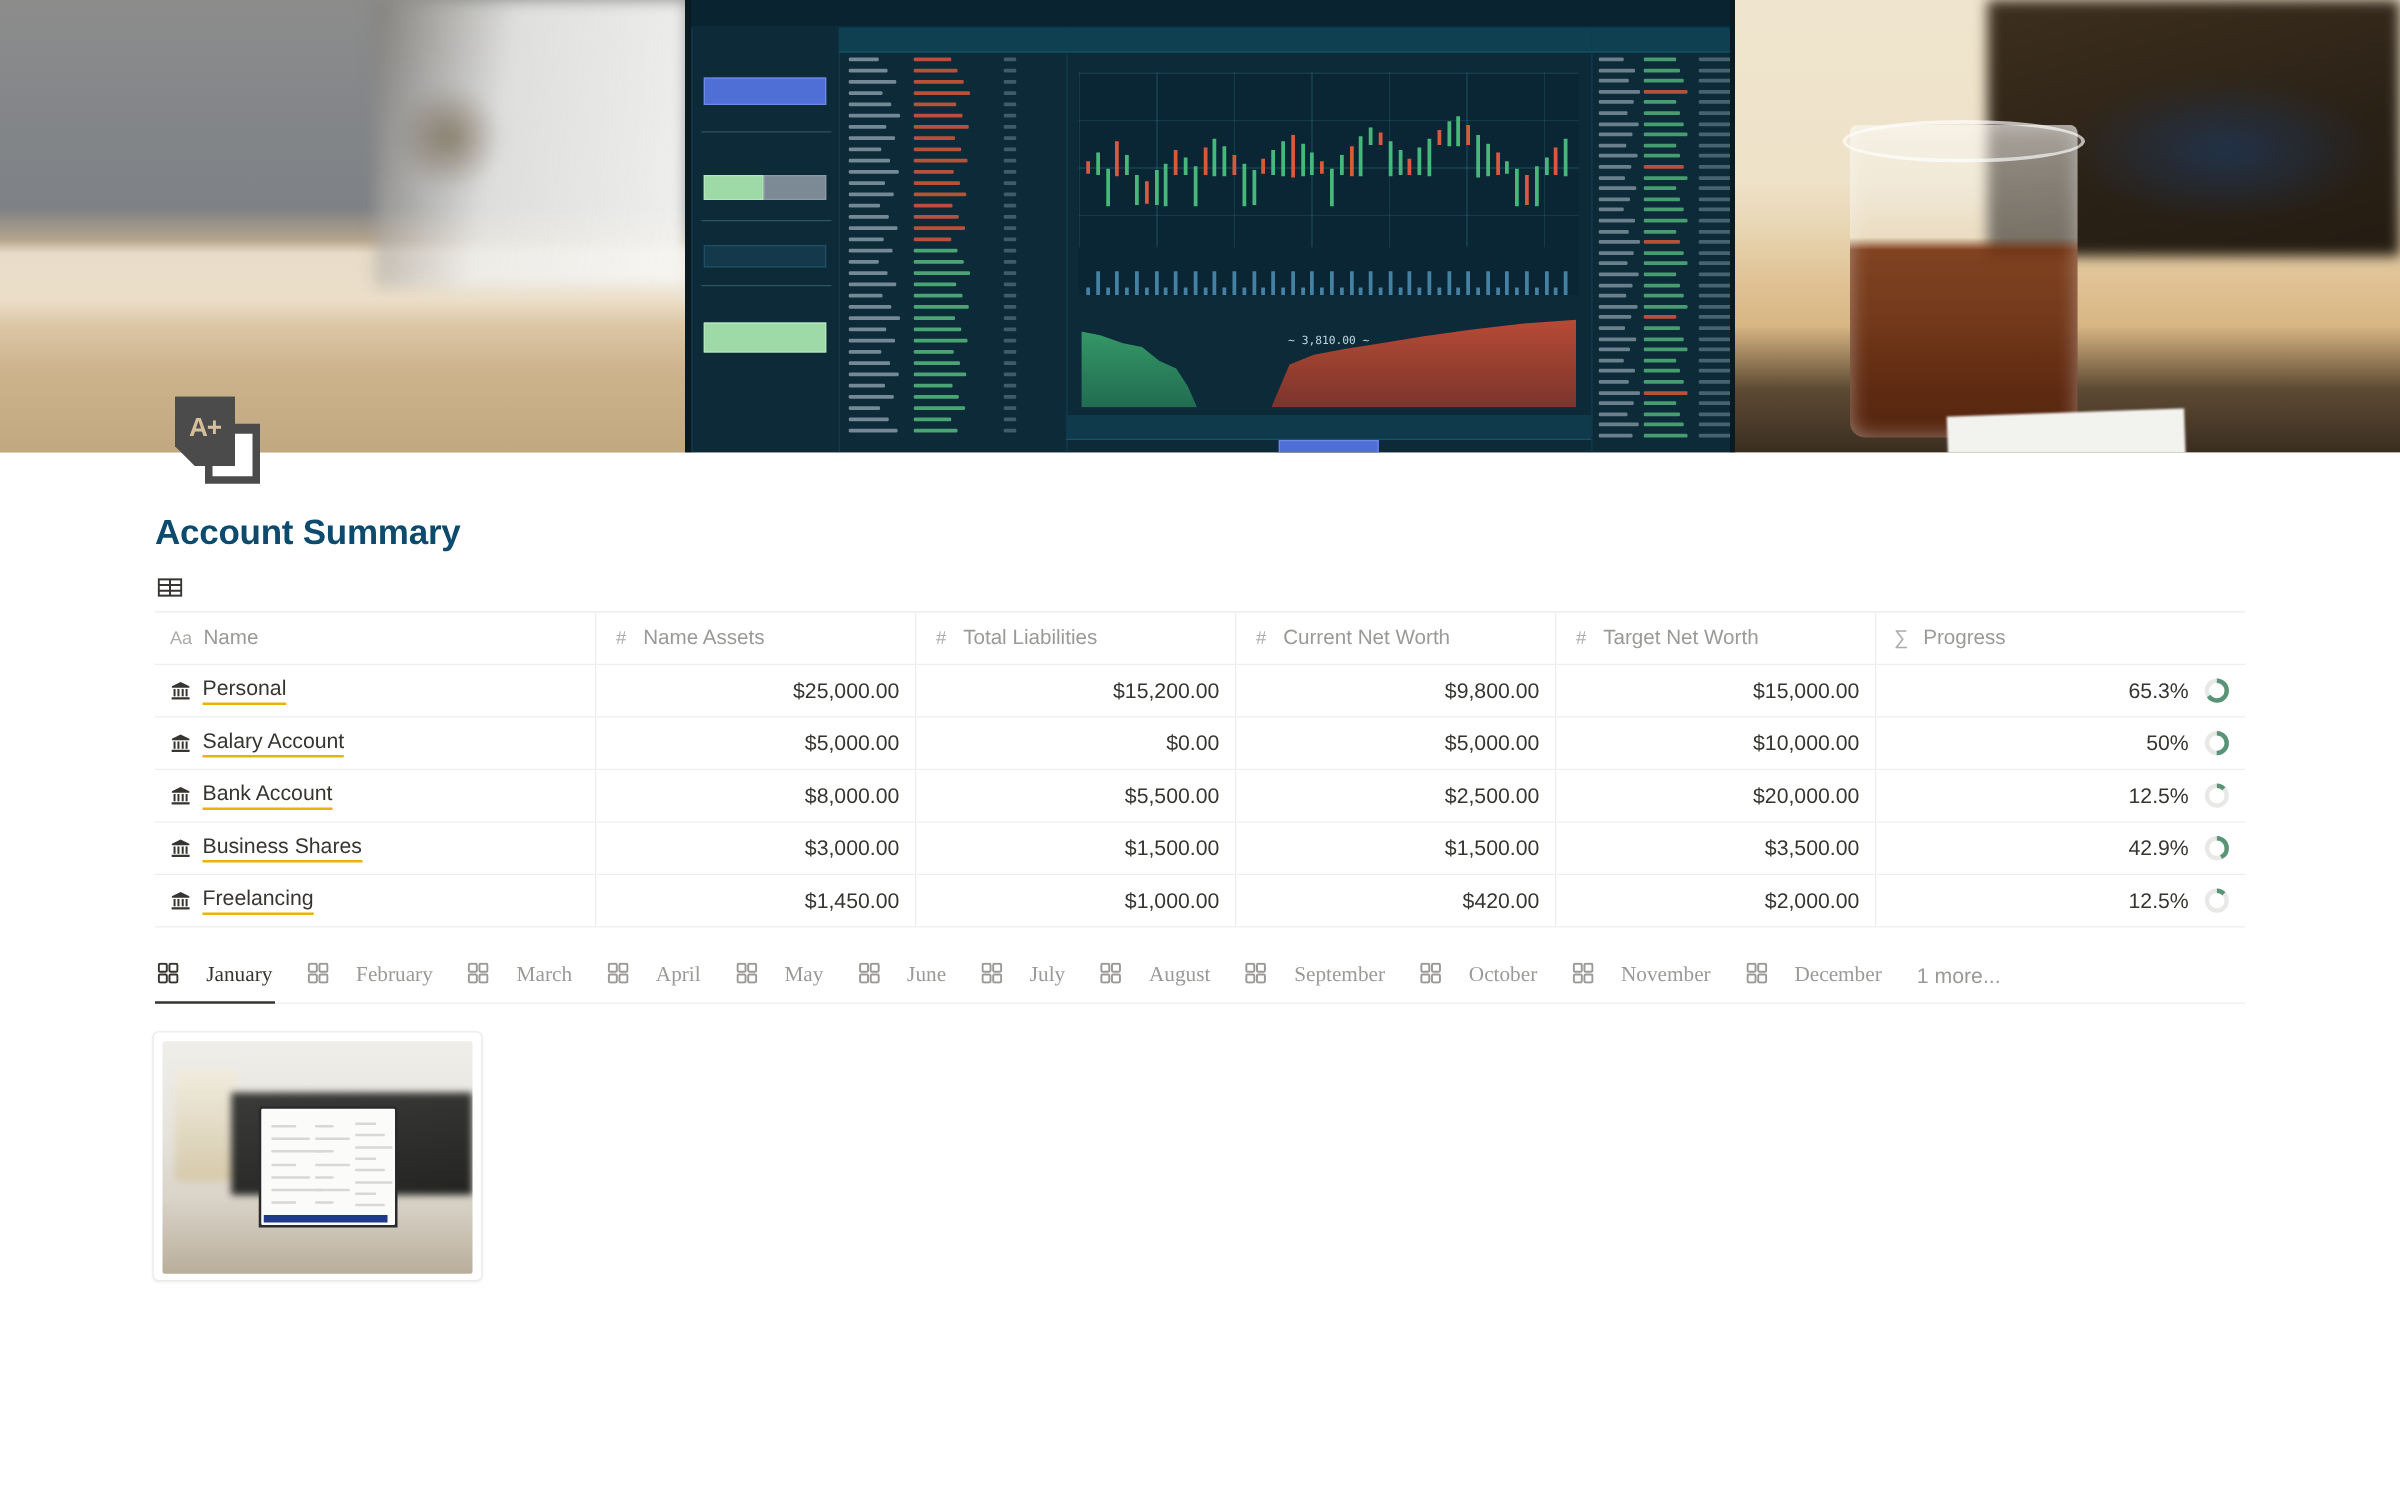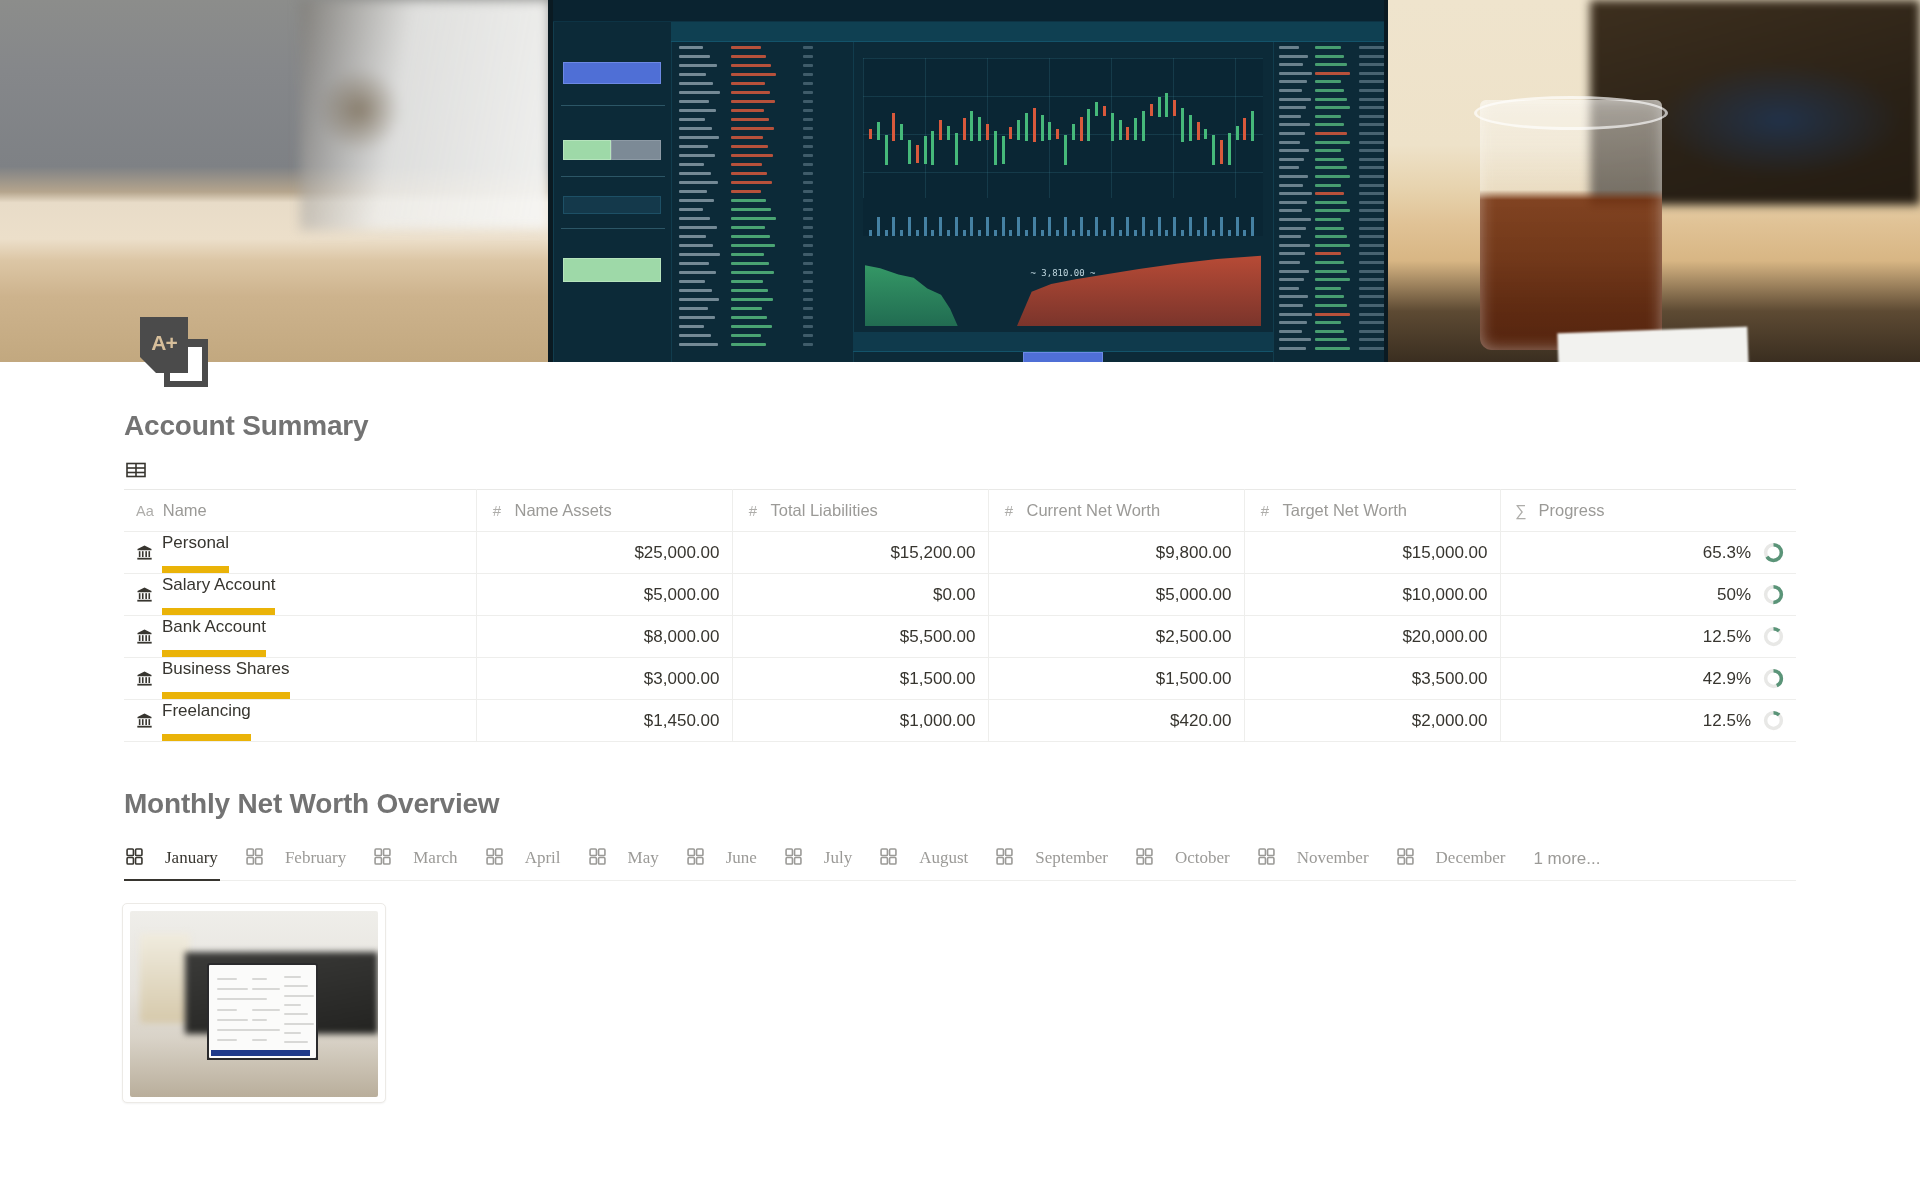--- a/index.html
+++ b/index.html
@@ -160,21 +160,21 @@
   .page { position: relative; width: 1920px; padding: 0 0 0 0; background: #fff; }
 
   .page-title {
     margin: 60px 0 0 124px;
     font-size: 51px; font-weight: bold; color: #37352f;
     letter-spacing: -0.7px; line-height: 1.1;
   }
 
   .h2 {
     margin: 48px 0 0 124px;
-    font-size: 28px; font-weight: bold; color: #737373; letter-spacing: -0.2px;
+    font-size: 28px; font-weight: bold; color: #0c4a6e; letter-spacing: -0.2px;
   }
 
   .block-icon-row { margin: 20px 0 0 126px; }
   .grid-table-icon { width: 20px; height: 16px; display: block; }
 
   
   .db-table {
     margin: 11px 0 0 124px;
     width: 1672px;
     border-collapse: collapse;
@@ -207,21 +207,21 @@
     display: inline-flex; align-items: center; justify-content: center;
     min-width: 17px;
   }
   .tp-icon.aa { font-size: 14.5px; }
   .tp-icon.sig { font-size: 16px; }
 
   .cell-name { display: flex; align-items: center; gap: 9px; }
   .bank-icon { flex: none; width: 17px; height: 17px; display: block; }
   .name-link {
     text-decoration: none; color: #37352f;
-    border-bottom: 7px solid #eab308; padding-bottom: 13px;
+    border-bottom: 2px solid #eab308; padding-bottom: 1px;
     font-size: 17px;
   }
   .num { text-align: right; font-size: 17px; color: #37352f; }
 
   .prog-cell { }
   .prog-wrap {
     display: flex; align-items: center; justify-content: flex-end; gap: 12px;
   }
   .prog-pct { font-size: 17px; color: #37352f; }
   .ring { width: 21px; height: 21px; display: block; flex: none; }
@@ -1007,21 +1007,20 @@
                 <circle cx="12" cy="12" r="9" fill="none" stroke="#e8e8e6" stroke-width="4"></circle>
                 <circle cx="12" cy="12" r="9" fill="none" stroke="#5a9478" stroke-width="4" stroke-linecap="butt" stroke-dasharray="7.0685834705770345 56.548667764616276" transform="rotate(-90 12 12)"></circle>
               </svg>
             </div>
           </td>
         </tr>
       </tbody>
   </table>
 
 
-  <h2 class="h2" style="margin-top:46px;">Monthly Net Worth Overview</h2>
 
   <div class="tabs-strip" id="tabs-strip">
       <div class="tab active">
         <svg viewBox="0 0 16 16" class="tab-grid-icon">
           <rect x="1" y="1" width="6" height="6" rx="1" fill="none" stroke="currentColor" stroke-width="1.5"></rect>
           <rect x="9" y="1" width="6" height="6" rx="1" fill="none" stroke="currentColor" stroke-width="1.5"></rect>
           <rect x="1" y="9" width="6" height="6" rx="1" fill="none" stroke="currentColor" stroke-width="1.5"></rect>
           <rect x="9" y="9" width="6" height="6" rx="1" fill="none" stroke="currentColor" stroke-width="1.5"></rect>
         </svg>
         <span>January</span>

